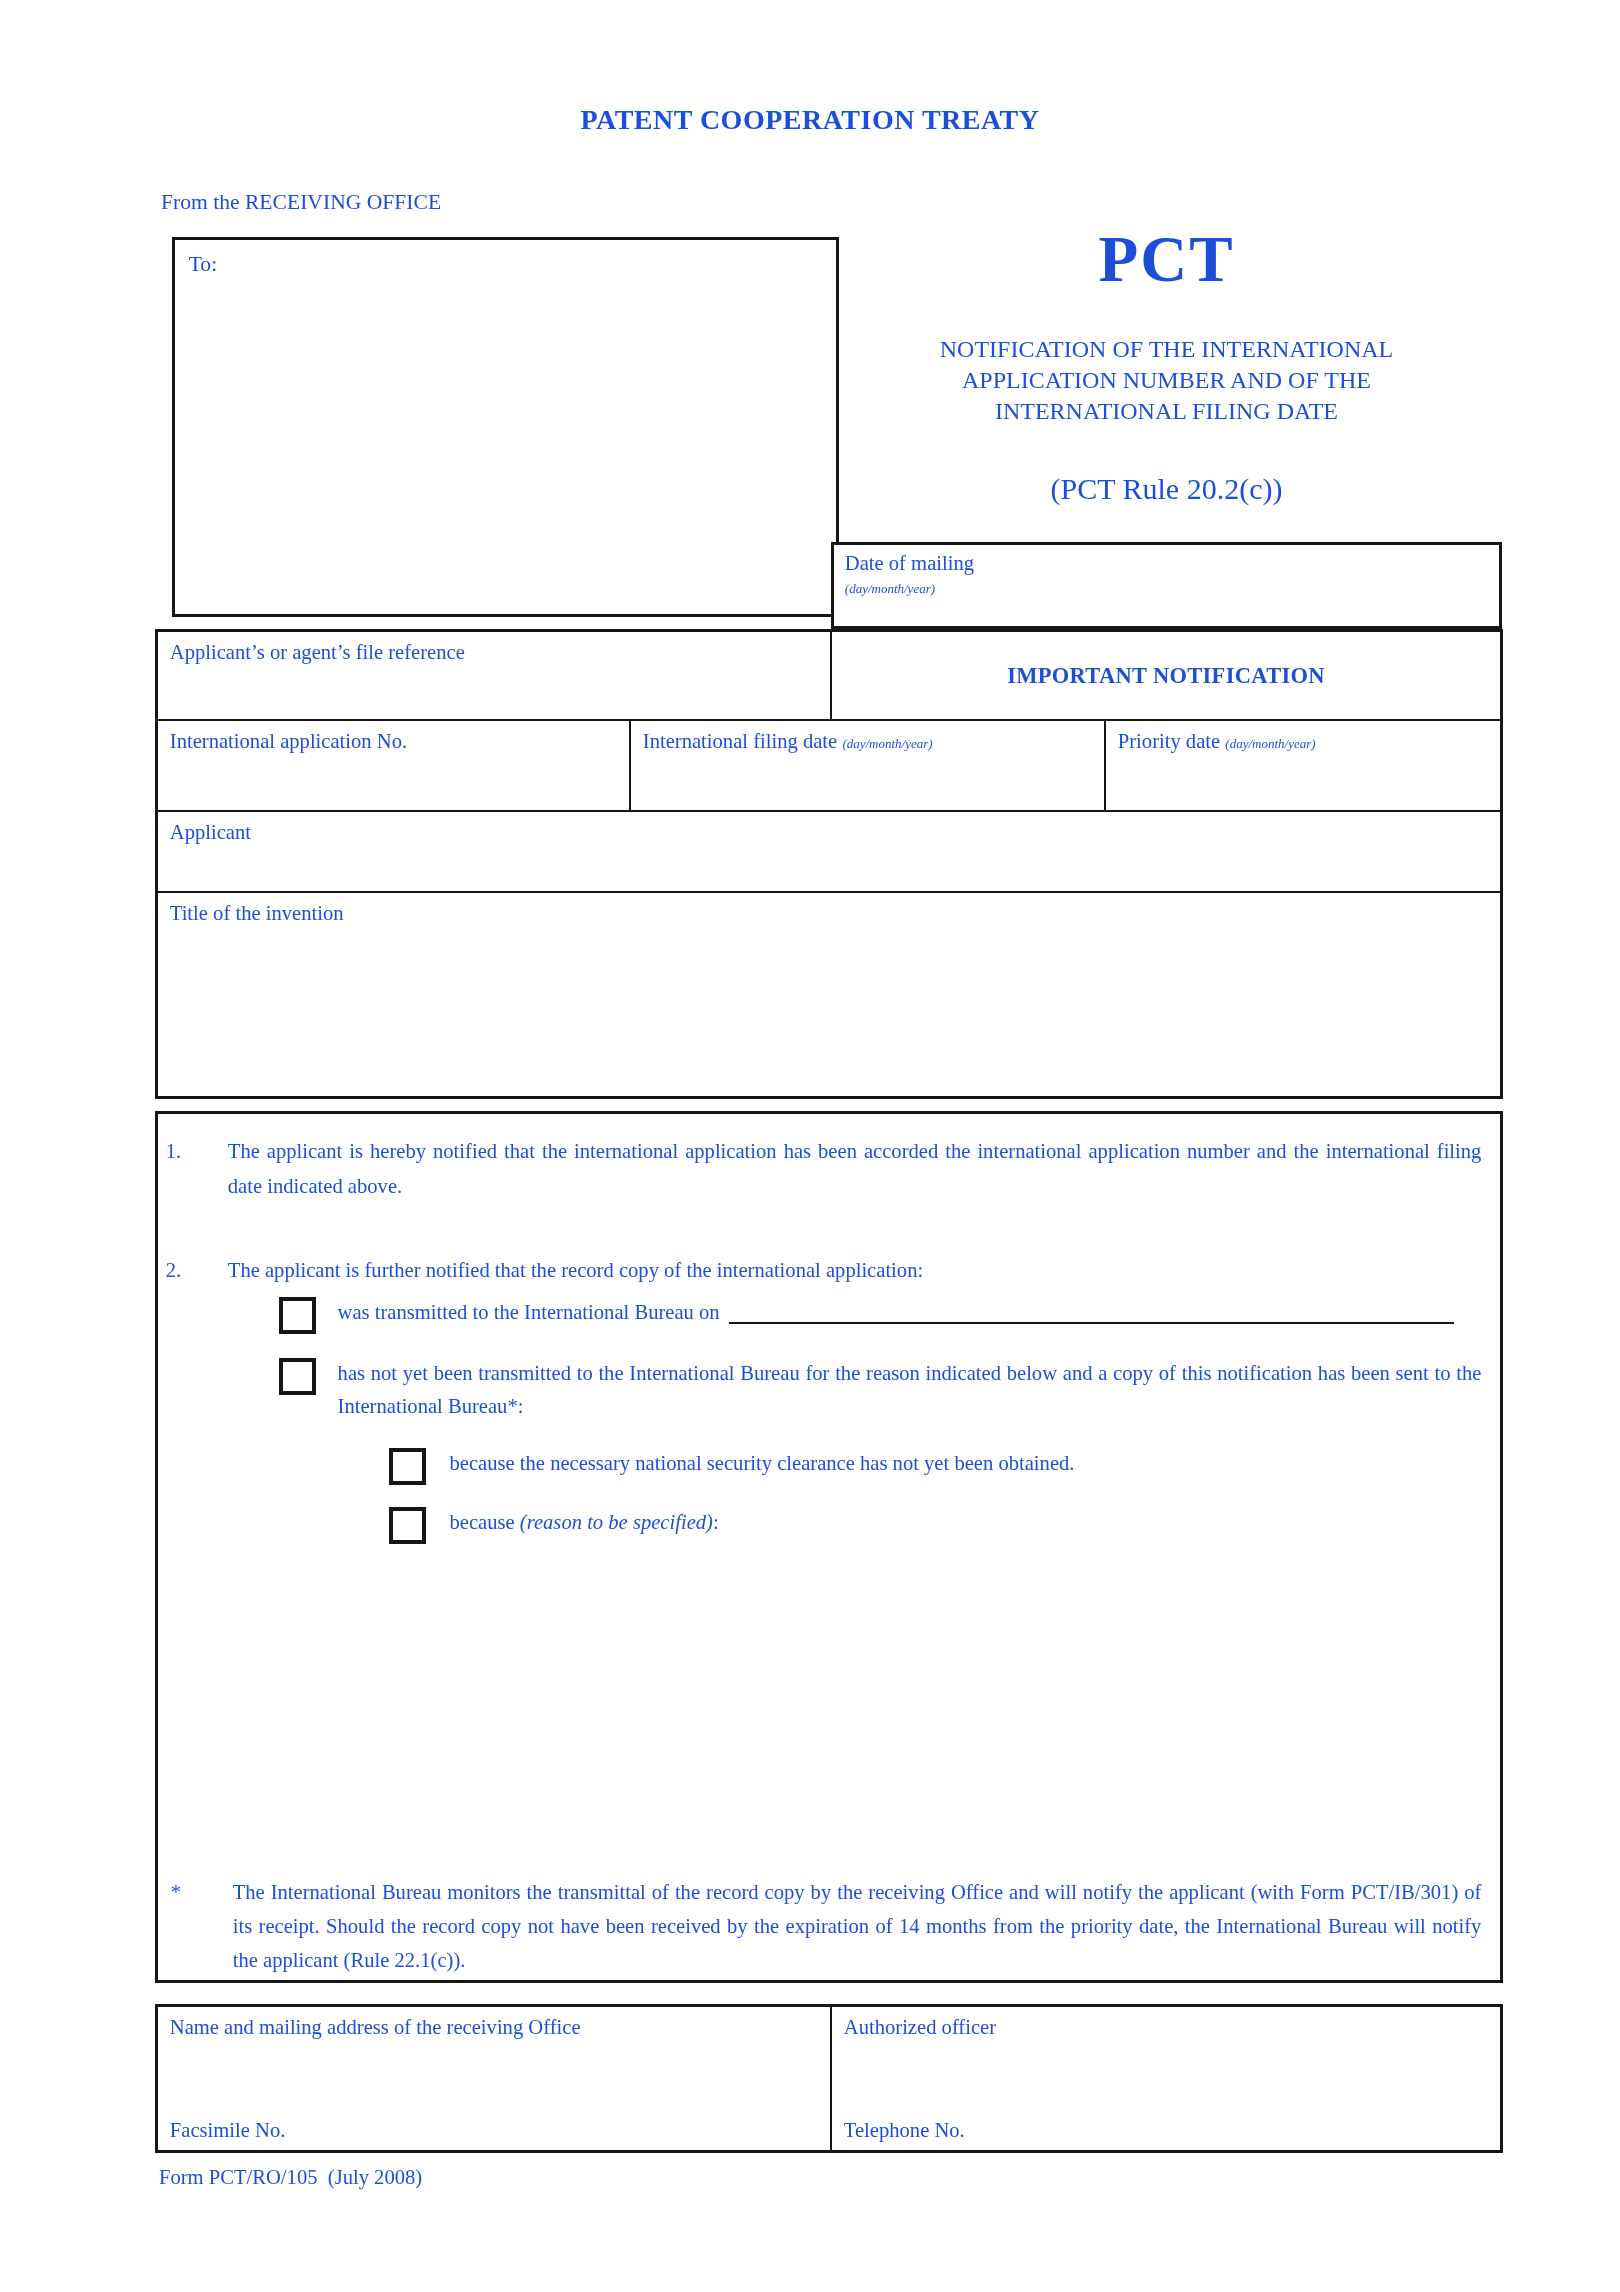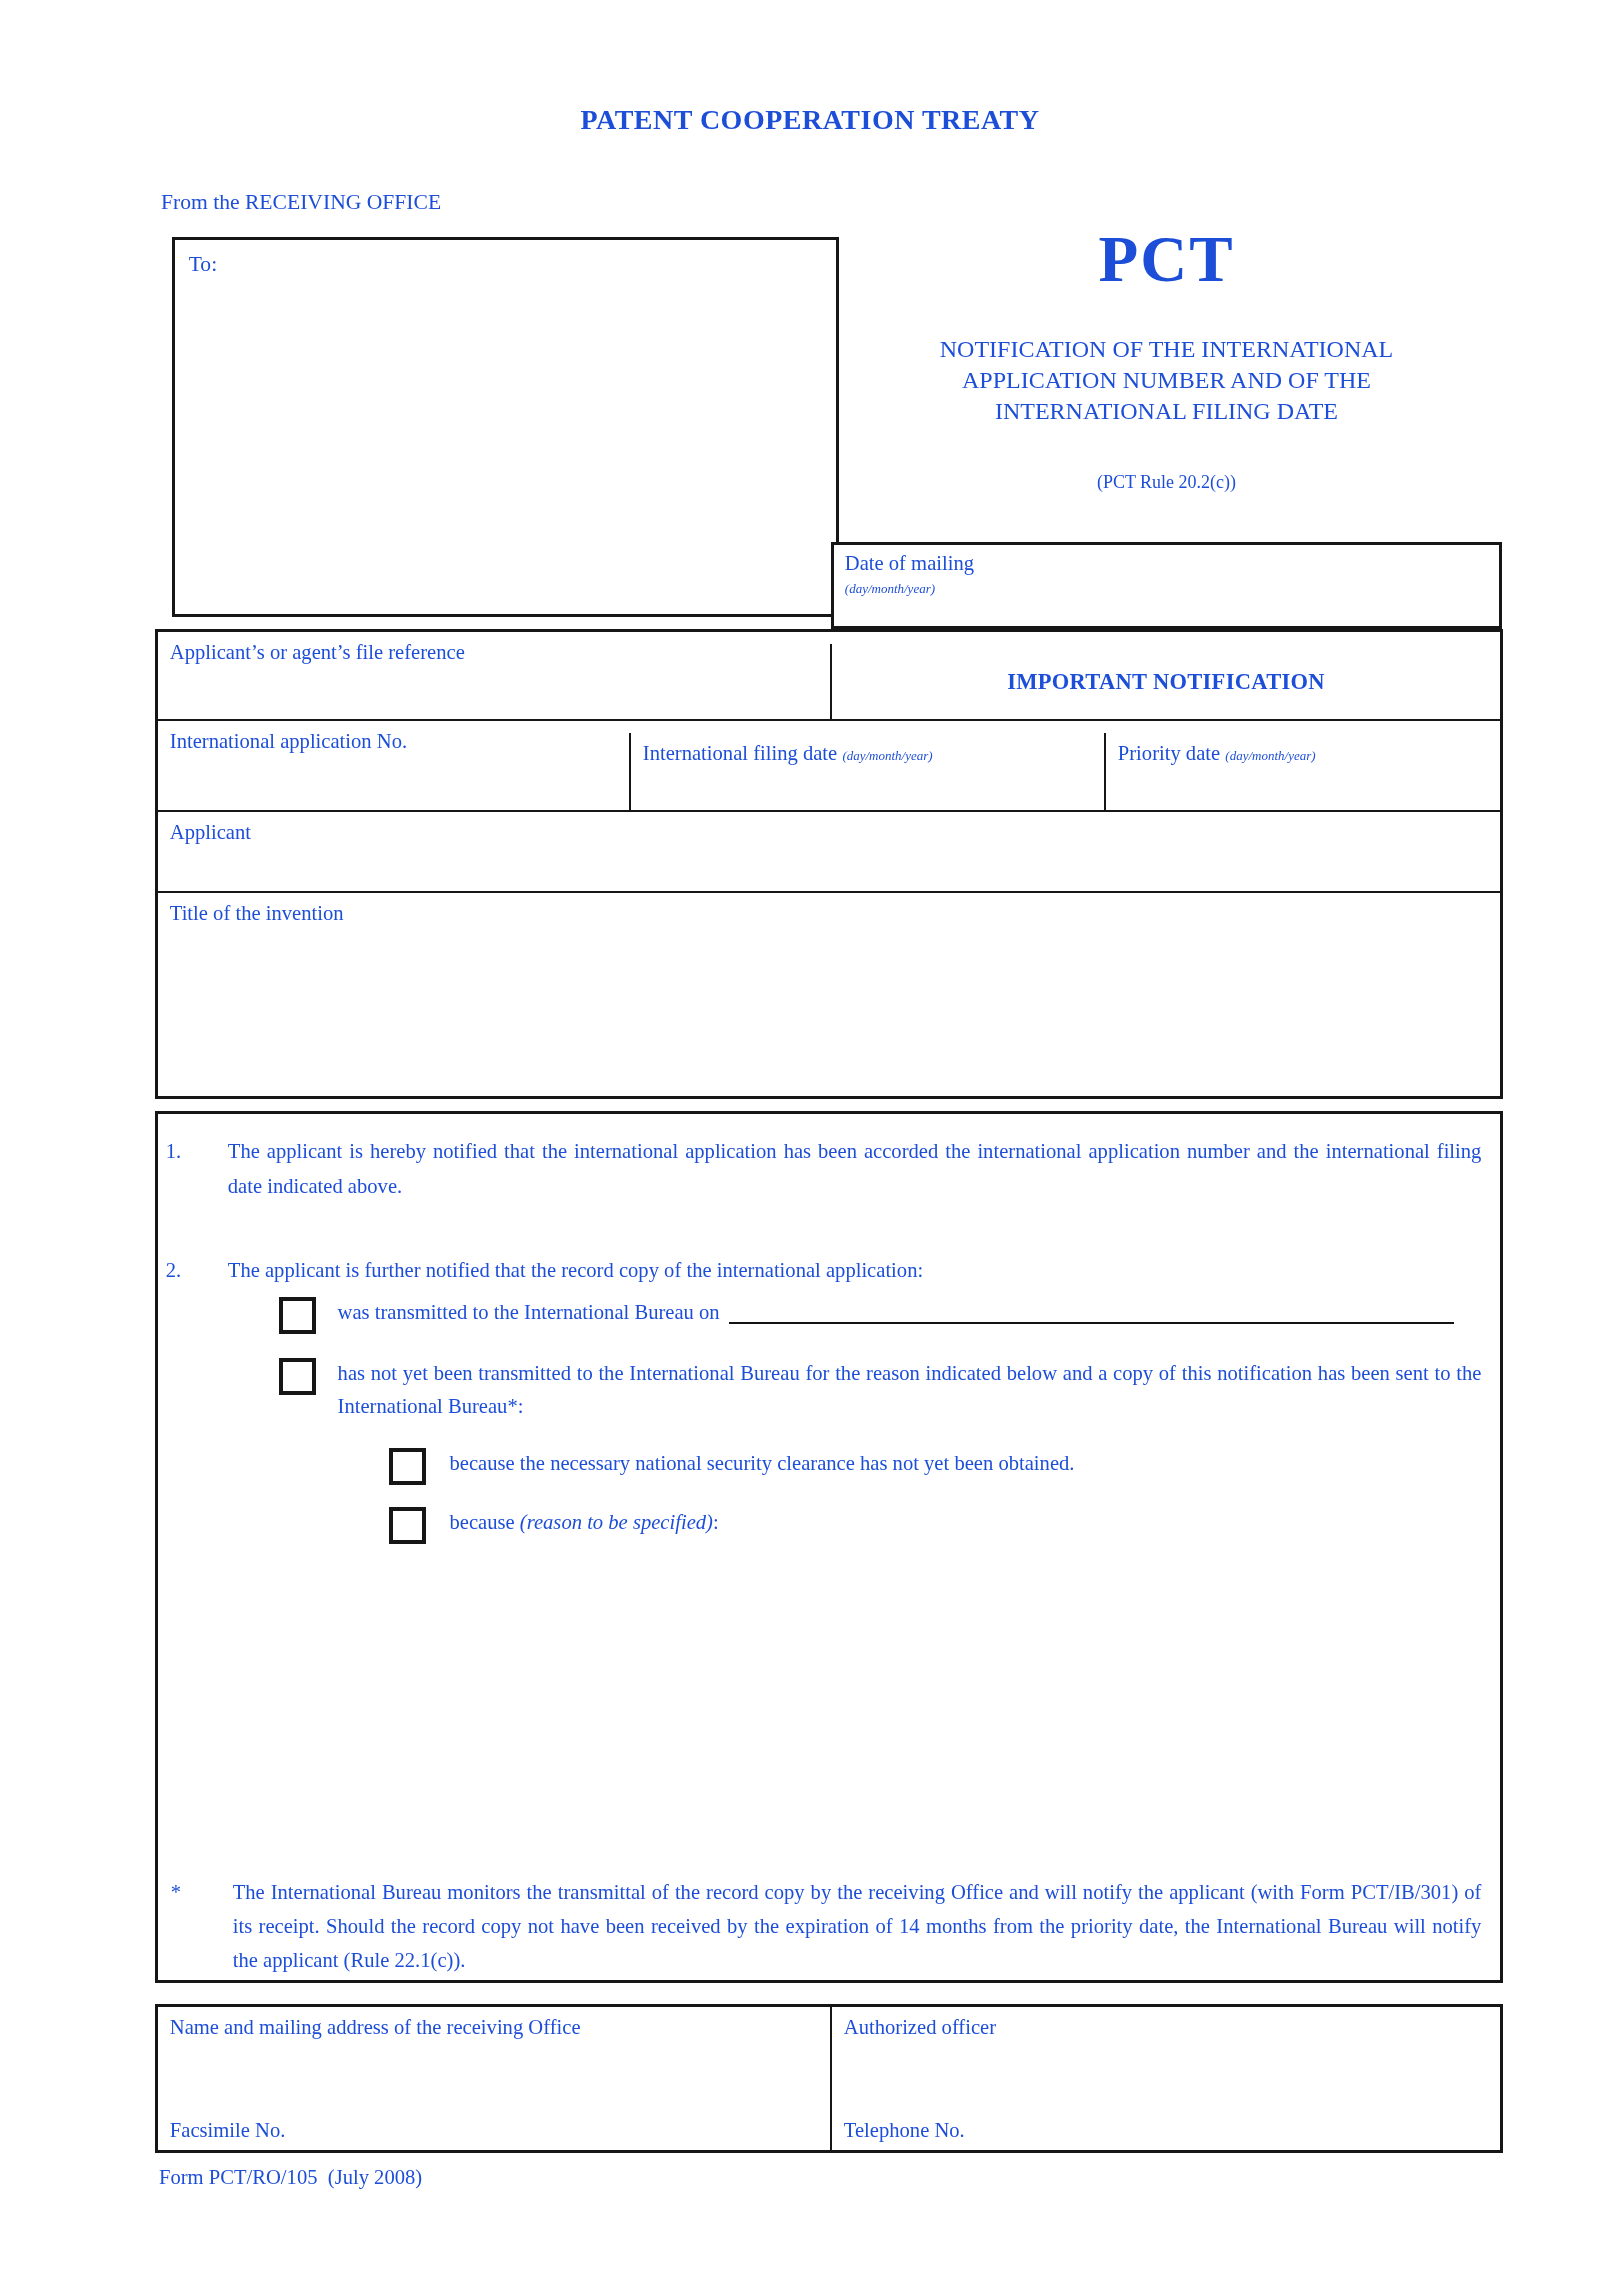--- a/index.html
+++ b/index.html
@@ -13,29 +13,29 @@
   .page-title{
     left:0;top:104px;width:1620px;text-align:center;
     font-size:28px;font-weight:bold;letter-spacing:0.5px;
   }
   .from-line{left:161px;top:190px;font-size:21.6px;}
   .to-box{left:172px;top:237px;width:667px;height:380px;}
   .to-label{padding:11.8px 13.7px;font-size:21.6px;display:block;}
   .right-col{left:831px;width:671px;text-align:center;}
   .pct-logo{top:225px;font-size:65px;font-weight:bold;letter-spacing:2px;line-height:69px;}
   .pct-heading{top:334px;font-size:24px;line-height:31px;white-space:pre-line;}
-  .pct-rule{top:472px;font-size:18px;}
+  .pct-rule{top:472px;font-size:30px;}
   .date-box{left:831px;top:542px;width:671px;height:87px;padding:4.9px 10.8px;}
   .cell-label{font-size:20.6px;line-height:26.5px;display:block;text-align:left;}
   .hint{font-style:italic;font-size:13px;}
   .grid-table{left:155px;top:629px;width:1348px;height:470px;display:flex;flex-direction:column;}
   .t-row{display:flex;box-sizing:border-box;}
   .t-row + .t-row{border-top:2.9px solid #161616;}
   .t-cell{box-sizing:border-box;padding:6.9px 11.8px;}
-  .t-cell + .t-cell{border-left:2.9px solid #161616;margin-top:12px;}
+  .t-cell + .t-cell{border-left:2.9px solid #161616;}
   .imp-cell{display:flex;align-items:center;justify-content:center;}
   .imp-text{font-size:22.5px;font-weight:bold;letter-spacing:0.3px;}
   .main-box{left:155px;top:1111px;width:1348px;height:872px;}
   .item{position:absolute;left:7.8px;right:18.6px;display:flex;font-size:20.6px;line-height:35px;}
   .item-num{width:62px;flex:none;}
   .item-text{flex:1;text-align:justify;}
   .cb-row{position:absolute;left:121px;right:18.6px;display:flex;gap:21.6px;align-items:flex-start;font-size:20.6px;line-height:33px;}
   .sub-row{left:231px;gap:23.5px;}
   .checkbox{flex:none;width:29px;height:29px;border:4.9px solid #161616;background:#fff;margin-top:1px;}
   .cb-text{flex:1;text-align:justify;}

